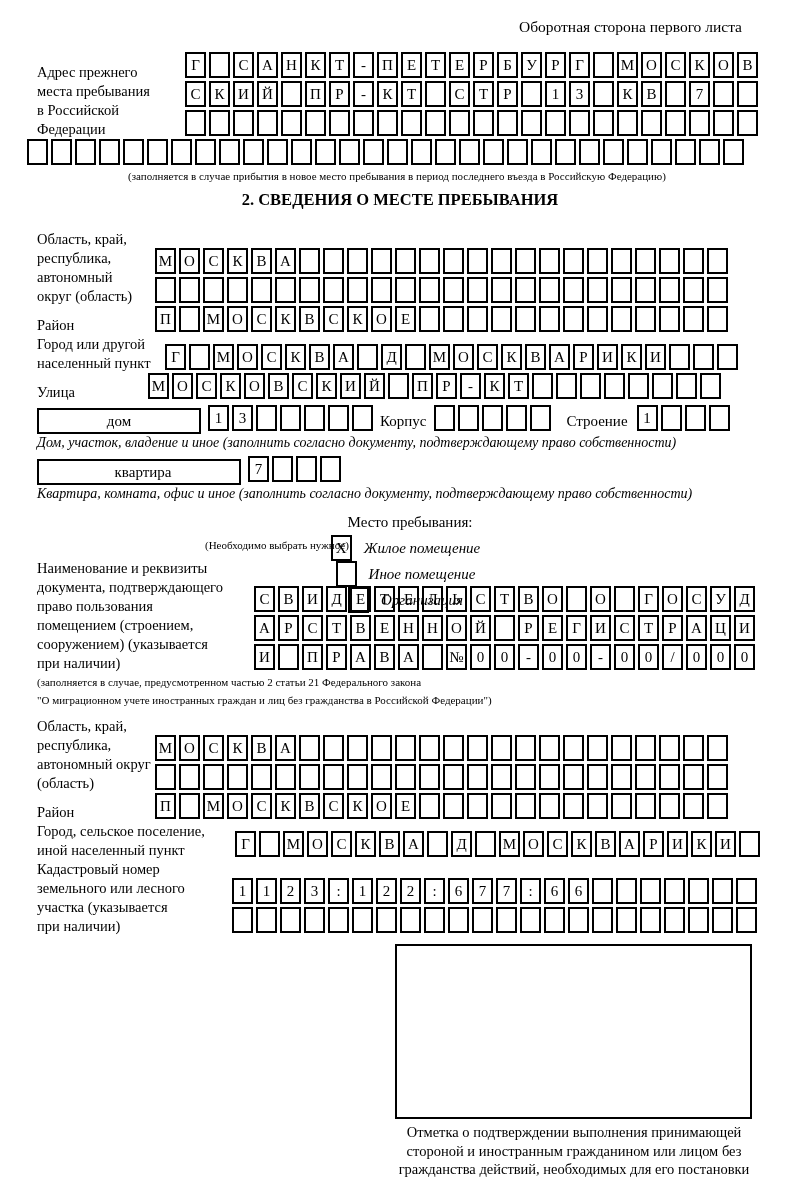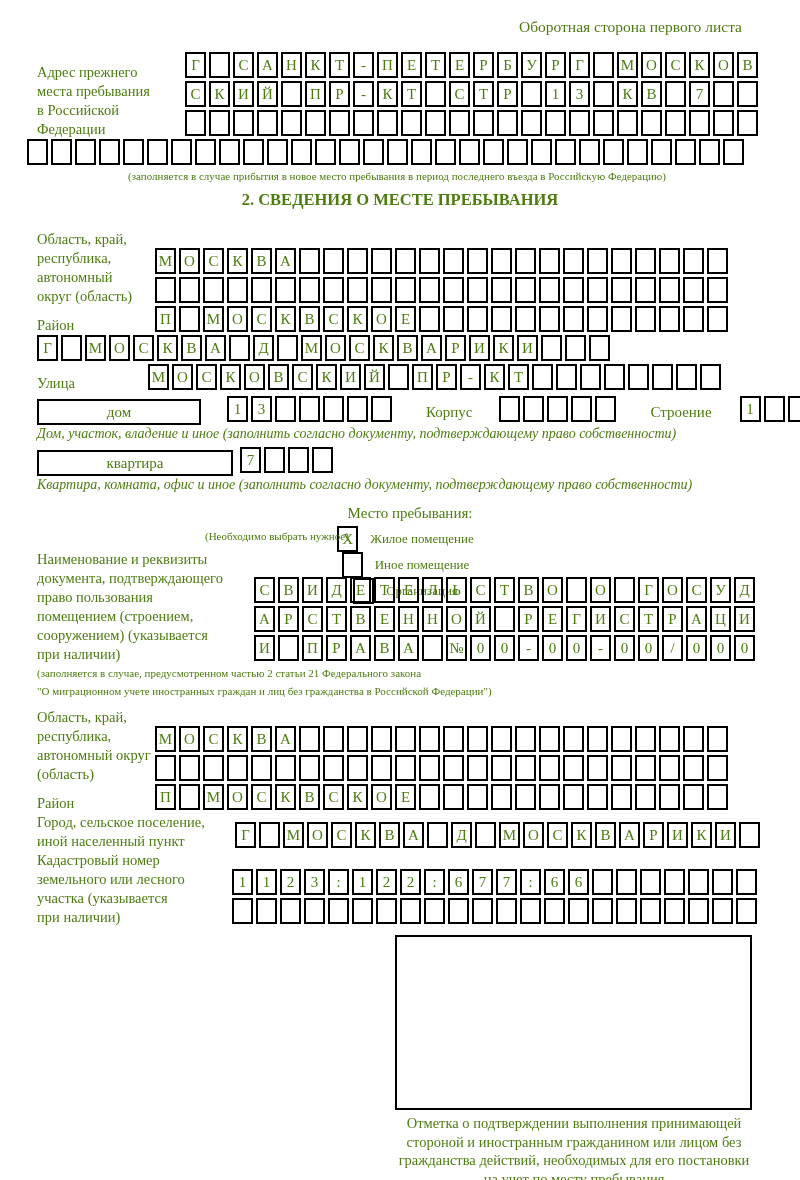--- a/index.html
+++ b/index.html
@@ -1,56 +1,56 @@
 <!DOCTYPE html>
 <html><head>
 <meta charset="utf-8">
 <style>
   * { margin:0; padding:0; box-sizing:content-box; }
   html,body { background:#ffffff; }
   .page {
     position:relative;
     width:800px; height:1180px;
     background:#fff;
-    color:#4d7c0f;
+    color:#000000;
     font-family:"Liberation Serif","DejaVu Serif",serif;
     padding:18px 0 0 37px;
     box-sizing:border-box;
     overflow:hidden;
     border-radius:18px;
   }
   .corner { text-align:right; padding-right:58px; font-size:15.5px; margin-bottom:16px; }
   .frow { display:flex; align-items:flex-end; }
   .lab { white-space:pre-line; font-size:14.5px; line-height:19px; flex:none; }
   .w148{width:148px;} .w118{width:118px;} .w128{width:128px;} .w111{width:111px;}
   .w198{width:198px;} .w195{width:195px;} .w217{width:217px;} .w142{width:142px;}
   .grid { display:flex; flex-wrap:nowrap; height:26px; margin-bottom:3px; }
   .cell {
     width:17px; height:22px; border:2px solid #000; margin-right:3px;
     text-align:center; font-size:15px; line-height:22px; display:inline-block;
     flex:none; overflow:hidden;
   }
   .wbox { border:2px solid #000; height:22px; line-height:22px; text-align:center;
           font-size:15px; flex:none; }
   .dom { width:160px; margin-right:7px; }
-  .kv  { width:192px; margin-right:7px; }
+  .kv  { width:192px; margin-right:7px;padding-left:8px; }
   .inl { font-size:15px; line-height:26px; flex:none; }
   .note { font-size:11px; line-height:16px; }
   .h2 { font-weight:bold; text-align:center; font-size:16.5px; margin:4px 0 20px 0; padding-right:37px; }
   .h3 { font-weight:bold; text-align:center; font-size:16px; margin:10px 0 6px 0; padding-right:37px; }
   .lawnote { white-space:pre-line; font-size:11px; line-height:18px; text-align:left; padding-right:37px; margin-bottom:8px; }
   .topnote { margin:1px 0 6px -10px; width:740px; text-align:center; }
   .fullrow { margin-left:-10px; }
   .smallnote { font-size:14px; margin:1px 0 5px 0;font-style:italic; }
   .stay { display:flex; align-items:center; margin-top:7px; height:26px;flex-direction:column; }
   .opt { display:flex; align-items:center; flex:none; }
   .opt .cell { margin-right:12px; }
-  .optlab { font-size:13px; margin-right:26px; }
+  .optlab { font-size:15px; margin-right:26px;font-style:italic; }
   .choosenote { margin:2px 0 6px 168px; width:300px; text-align:left; }
-  .mt3 { margin-top:3px;gap:19px; }
+  .mt3 { margin-top:3px; }
   .cadgrids { margin-top:18px; }
   .stampwrap { margin-left:341px; width:392px; margin-top:8px; }
   .stampbox { width:353px; height:171px; border:2px solid #000; margin-left:17px; }
   .stampcap { white-space:pre-line; font-size:14.5px; line-height:18.5px; text-align:center; margin-top:4px; }
 </style>
 </head>
 <body>
 
 <div class="page">
 
@@ -263,20 +263,22 @@
         <span class="cell"></span>
         <span class="cell"></span>
         <span class="cell"></span>
         <span class="cell"></span>
         <span class="cell"></span>
         <span class="cell"></span>
       </div>
   </div>
 
   <div class="frow">
+    <div class="lab w128">Город или другой
+населенный пункт</div>
     <div class="grid">
         <span class="cell">Г</span>
         <span class="cell"></span>
         <span class="cell">М</span>
         <span class="cell">О</span>
         <span class="cell">С</span>
         <span class="cell">К</span>
         <span class="cell">В</span>
         <span class="cell">А</span>
         <span class="cell"></span>
@@ -332,21 +334,21 @@
     <div class="wbox dom">дом</div>
     <div class="grid">
         <span class="cell">1</span>
         <span class="cell">3</span>
         <span class="cell"></span>
         <span class="cell"></span>
         <span class="cell"></span>
         <span class="cell"></span>
         <span class="cell"></span>
       </div>
-    <div class="inl" style="margin:0 8px 0 12px;">Корпус</div>
+    <div class="inl" style="margin:0 8px 0 4px;">Корпус</div>
     <div class="grid">
         <span class="cell"></span>
         <span class="cell"></span>
         <span class="cell"></span>
         <span class="cell"></span>
         <span class="cell"></span>
       </div>
     <div class="inl" style="margin:0 9px 0 12px;">Строение</div>
     <div class="grid">
         <span class="cell">1</span>

